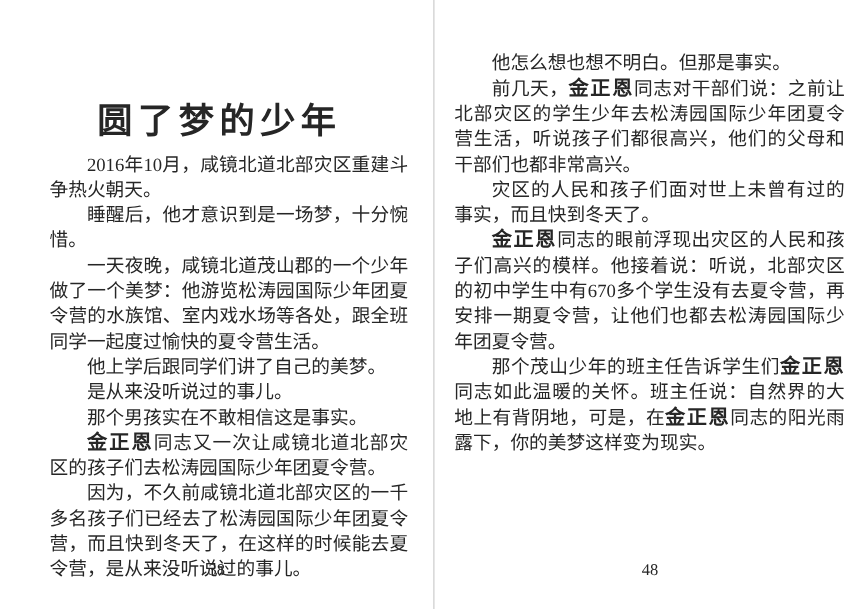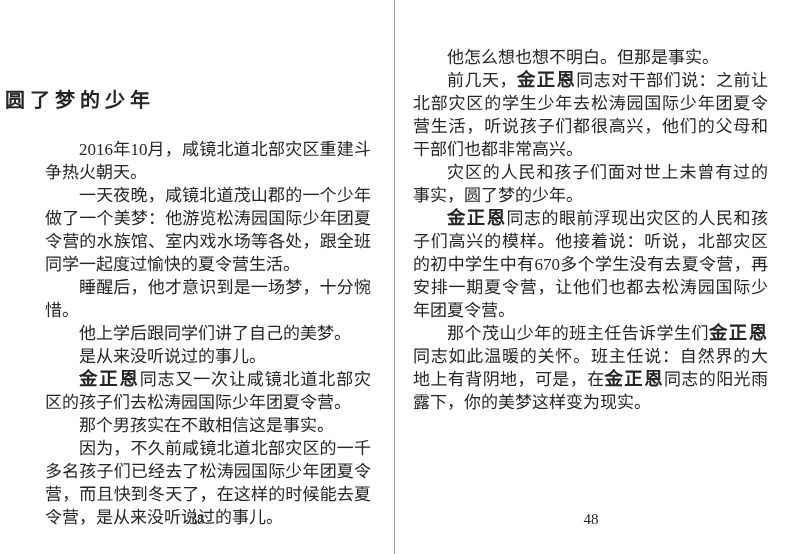--- a/index.html
+++ b/index.html
@@ -19,23 +19,23 @@
   .page.left  { width: 394px; }
   .page.right { width: 392px; }
   .divider { width: 1px; height: 100%; }
 
   .title {
     position: absolute;
     top: 84px;
     left: 0;
     width: 100%;
     margin: 0;
-    text-align: left;
+    text-align: center;
     font-family: "Liberation Sans", "DejaVu Sans", sans-serif;
-    font-size: 20px;
+    font-size: 32px;
     font-weight: 700;
     letter-spacing: 5px;
     text-indent: 5px;
     white-space: nowrap;
   }
 
   .body-text { position: absolute; }
   .left-body  { top: 138px; left: 45px; width: 326px; }
   .right-body { top: 46px;  left: 18px; width: 355px; }
 
@@ -65,34 +65,34 @@
   }
 </style>
 </head>
 <body style="background: rgb(255, 255, 255); color: rgb(38, 38, 38);">
 
 <div class="spread">
   <div class="page left">
     <h1 class="title">圆了梦的少年</h1>
     <div class="body-text left-body">
         <p>2016年10月，咸镜北道北部灾区重建斗争热火朝天。</p>
+        <p>睡醒后，他才意识到是一场梦，十分惋惜。</p>
         <p>一天夜晚，咸镜北道茂山郡的一个少年做了一个美梦：他游览松涛园国际少年团夏令营的水族馆、室内戏水场等各处，跟全班同学一起度过愉快的夏令营生活。</p>
-        <p>睡醒后，他才意识到是一场梦，十分惋惜。</p>
         <p>他上学后跟同学们讲了自己的美梦。</p>
         <p>是从来没听说过的事儿。</p>
+        <p>那个男孩实在不敢相信这是事实。</p>
         <p><span class="leader">金正恩</span>同志又一次让咸镜北道北部灾区的孩子们去松涛园国际少年团夏令营。</p>
-        <p>那个男孩实在不敢相信这是事实。</p>
         <p>因为，不久前咸镜北道北部灾区的一千多名孩子们已经去了松涛园国际少年团夏令营，而且快到冬天了，在这样的时候能去夏令营，是从来没听说过的事儿。</p>
       </div>
     <div class="pagenum">38</div>
   </div>
   <div class="divider" style="background: rgb(155, 155, 155);"></div>
   <div class="page right">
     <div class="body-text right-body">
         <p>他怎么想也想不明白。但那是事实。</p>
         <p>前几天，<span class="leader">金正恩</span>同志对干部们说：之前让北部灾区的学生少年去松涛园国际少年团夏令营生活，听说孩子们都很高兴，他们的父母和干部们也都非常高兴。</p>
-        <p>灾区的人民和孩子们面对世上未曾有过的事实，圆了梦的少年。</p>
+        <p>灾区的人民和孩子们面对世上未曾有过的事实，而且快到冬天了。</p>
         <p><span class="leader">金正恩</span>同志的眼前浮现出灾区的人民和孩子们高兴的模样。他接着说：听说，北部灾区的初中学生中有670多个学生没有去夏令营，再安排一期夏令营，让他们也都去松涛园国际少年团夏令营。</p>
         <p>那个茂山少年的班主任告诉学生们<span class="leader">金正恩</span>同志如此温暖的关怀。班主任说：自然界的大地上有背阴地，可是，在<span class="leader">金正恩</span>同志的阳光雨露下，你的美梦这样变为现实。</p>
       </div>
     <div class="pagenum">48</div>
   </div>
 </div>
 
 </body></html>

